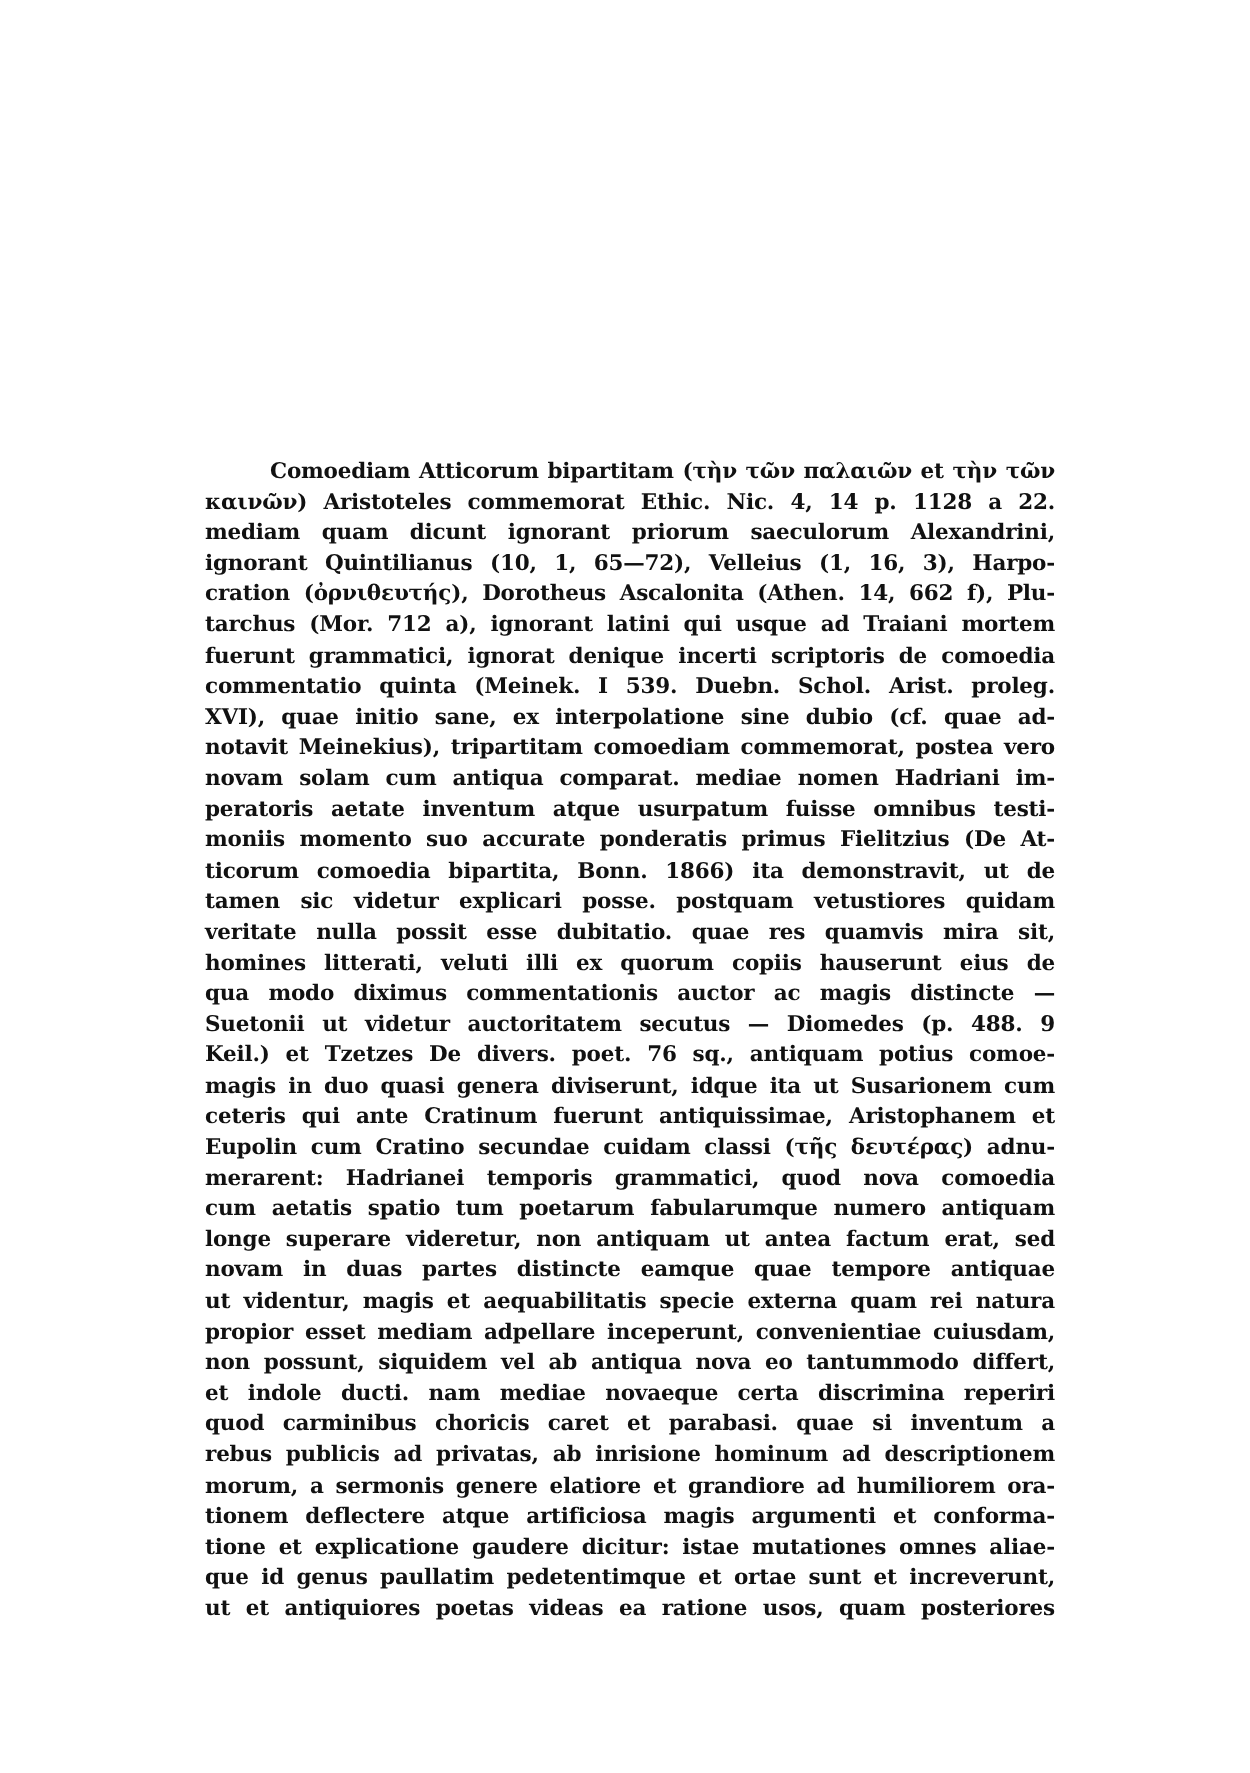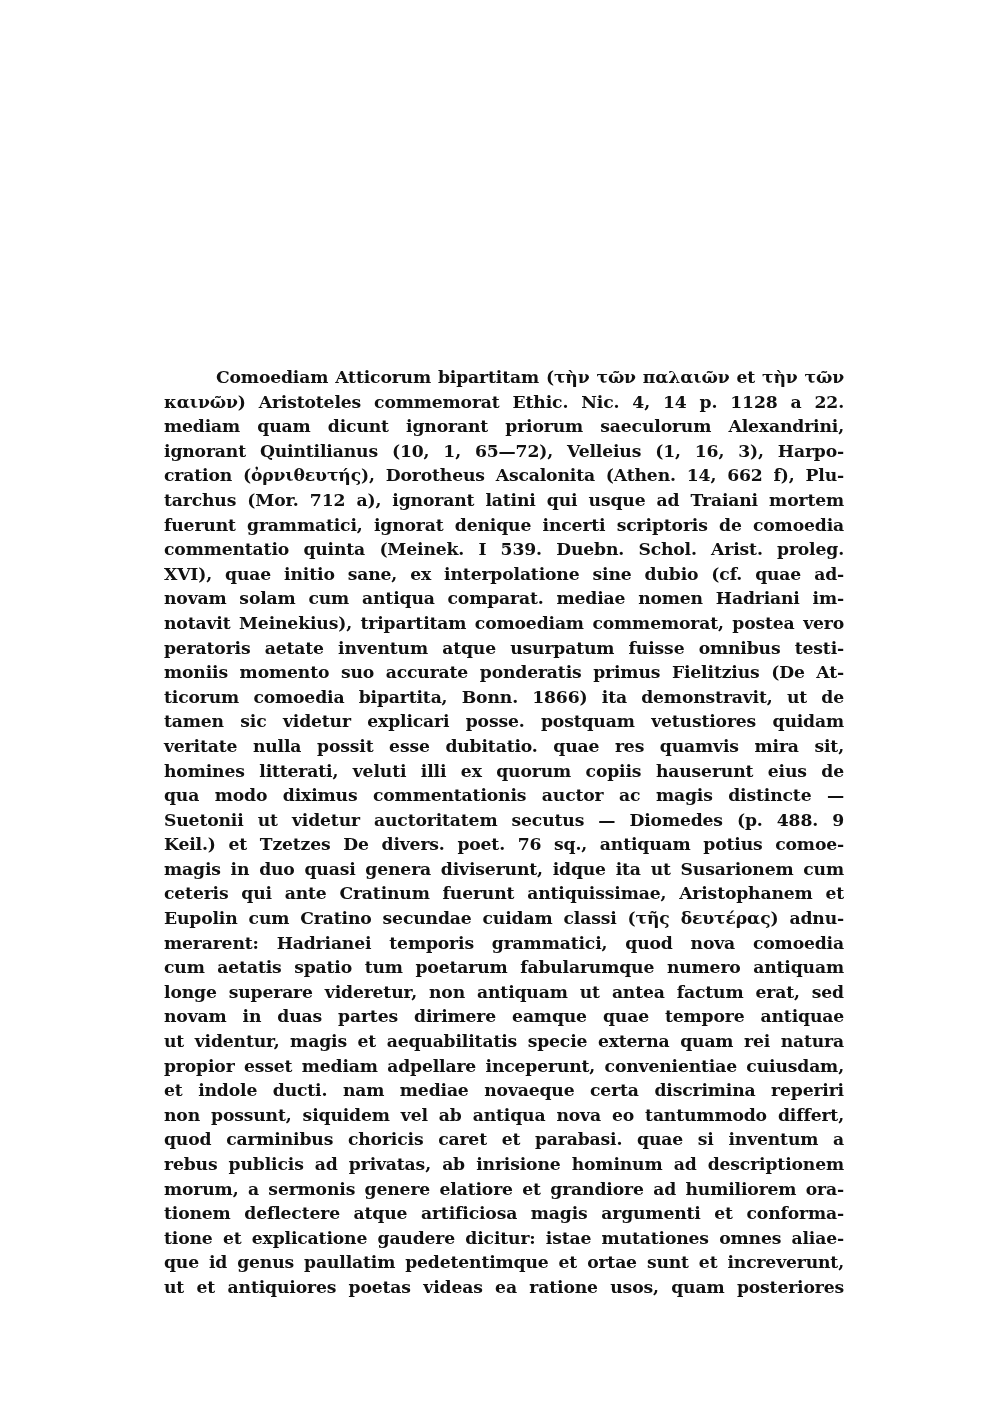--- a/index.html
+++ b/index.html
@@ -53,42 +53,42 @@
   <div class="text-block">
     <span class="line first">Comoediam Atticorum bipartitam (τὴν τῶν παλαιῶν et τὴν τῶν</span>
     <span class="line">καινῶν) Aristoteles commemorat Ethic. Nic. 4, 14 p. 1128 a 22.</span>
     <span class="line">mediam quam dicunt ignorant priorum saeculorum Alexandrini,</span>
     <span class="line">ignorant Quintilianus (10, 1, 65—72), Velleius (1, 16, 3), Harpo-</span>
     <span class="line">cration (ὀρνιθευτής), Dorotheus Ascalonita (Athen. 14, 662 f), Plu-</span>
     <span class="line">tarchus (Mor. 712 a), ignorant latini qui usque ad Traiani mortem</span>
     <span class="line">fuerunt grammatici, ignorat denique incerti scriptoris de comoedia</span>
     <span class="line">commentatio quinta (Meinek. I 539. Duebn. Schol. Arist. proleg.</span>
     <span class="line">XVI), quae initio sane, ex interpolatione sine dubio (cf. quae ad-</span>
+    <span class="line">notavit Meinekius), tripartitam comoediam commemorat, postea vero</span>
     <span class="line">novam solam cum antiqua comparat. mediae nomen Hadriani im-</span>
-    <span class="line">notavit Meinekius), tripartitam comoediam commemorat, postea vero</span>
     <span class="line">peratoris aetate inventum atque usurpatum fuisse omnibus testi-</span>
     <span class="line">moniis momento suo accurate ponderatis primus Fielitzius (De At-</span>
     <span class="line">ticorum comoedia bipartita, Bonn. 1866) ita demonstravit, ut de</span>
     <span class="line">tamen sic videtur explicari posse. postquam vetustiores quidam</span>
     <span class="line">veritate nulla possit esse dubitatio. quae res quamvis mira sit,</span>
     <span class="line">homines litterati, veluti illi ex quorum copiis hauserunt eius de</span>
     <span class="line">qua modo diximus commentationis auctor ac magis distincte —</span>
     <span class="line">Suetonii ut videtur auctoritatem secutus — Diomedes (p. 488. 9</span>
     <span class="line">Keil.) et Tzetzes De divers. poet. 76 sq., antiquam potius comoe-</span>
     <span class="line">magis in duo quasi genera diviserunt, idque ita ut Susarionem cum</span>
     <span class="line">ceteris qui ante Cratinum fuerunt antiquissimae, Aristophanem et</span>
     <span class="line">Eupolin cum Cratino secundae cuidam classi (τῆς δευτέρας) adnu-</span>
     <span class="line">merarent: Hadrianei temporis grammatici, quod nova comoedia</span>
     <span class="line">cum aetatis spatio tum poetarum fabularumque numero antiquam</span>
     <span class="line">longe superare videretur, non antiquam ut antea factum erat, sed</span>
-    <span class="line">novam in duas partes dirimere eamque quae tempore antiquae</span>
+    <span class="line">novam in duas partes distincte eamque quae tempore antiquae</span>
     <span class="line">ut videntur, magis et aequabilitatis specie externa quam rei natura</span>
     <span class="line">propior esset mediam adpellare inceperunt, convenientiae cuiusdam,</span>
+    <span class="line">non possunt, siquidem vel ab antiqua nova eo tantummodo differt,</span>
     <span class="line">et indole ducti. nam mediae novaeque certa discrimina reperiri</span>
-    <span class="line">non possunt, siquidem vel ab antiqua nova eo tantummodo differt,</span>
     <span class="line">quod carminibus choricis caret et parabasi. quae si inventum a</span>
     <span class="line">rebus publicis ad privatas, ab inrisione hominum ad descriptionem</span>
     <span class="line">morum, a sermonis genere elatiore et grandiore ad humiliorem ora-</span>
     <span class="line">tionem deflectere atque artificiosa magis argumenti et conforma-</span>
     <span class="line">tione et explicatione gaudere dicitur: istae mutationes omnes aliae-</span>
     <span class="line">que id genus paullatim pedetentimque et ortae sunt et increverunt,</span>
     <span class="line last">ut et antiquiores poetas videas ea ratione usos, quam posteriores</span>
   </div>
 </div>
 

